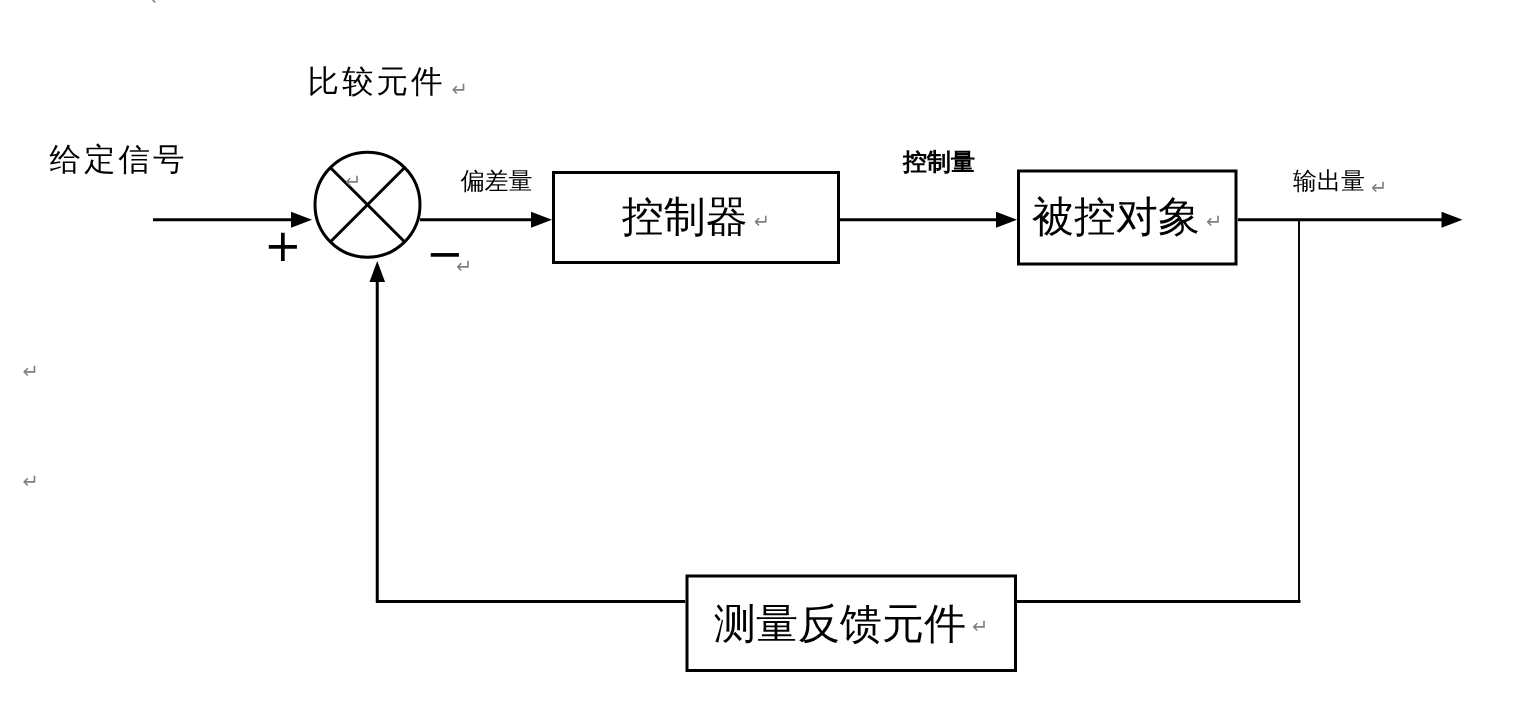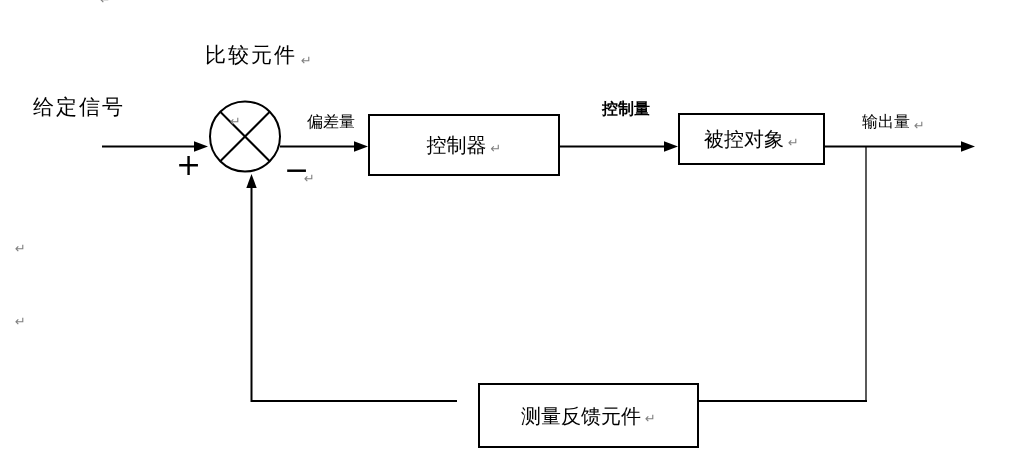--- a/index.html
+++ b/index.html
@@ -56,23 +56,23 @@
     position: absolute;
     box-sizing: border-box;
     border: 2px solid #000000;
     background: #ffffff;
     display: flex;
     align-items: center;
     justify-content: center;
     white-space: nowrap;
   }
   .box-controller { left: 368px; top: 114px; width: 192px; height: 62px; }
-  .box-plant      { left: 678px; top: 113px; width: 147px; height: 52px; }
-  .box-feedback   { left: 478px; top: 383px; width: 221px; height: 65px; }
-  .boxlabel { font-size: 20px; line-height: 1.0; }
+  .box-plant      { left: 678px; top: 113px; width: 147px; height: 64px; }
+  .box-feedback   { left: 457px; top: 383px; width: 221px; height: 65px; }
+  .boxlabel { font-size: 28px; line-height: 1.0; }
 
   .pmark {
     color: #808080;
     font-family: "DejaVu Sans", sans-serif;
     font-size: 13px;
     line-height: 1.0;
   }
   .inline-pm { margin-left: 4px; position: relative; top: 3px; }
   .abs { position: absolute; }
   .pm-top         { left: 100px; top: -7px;  }

